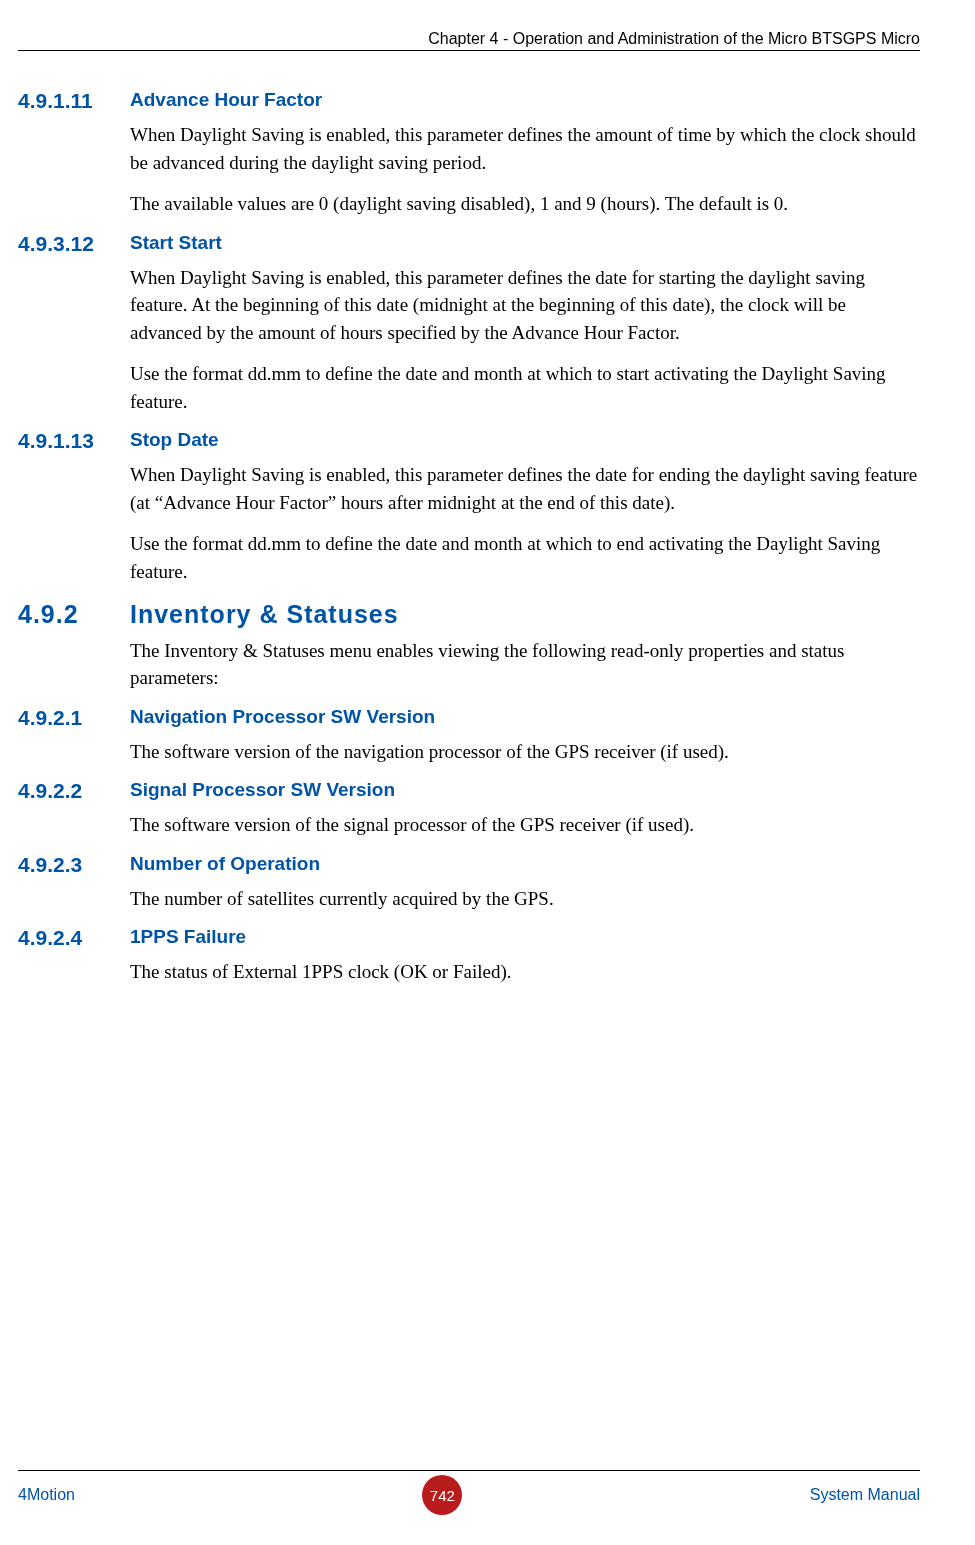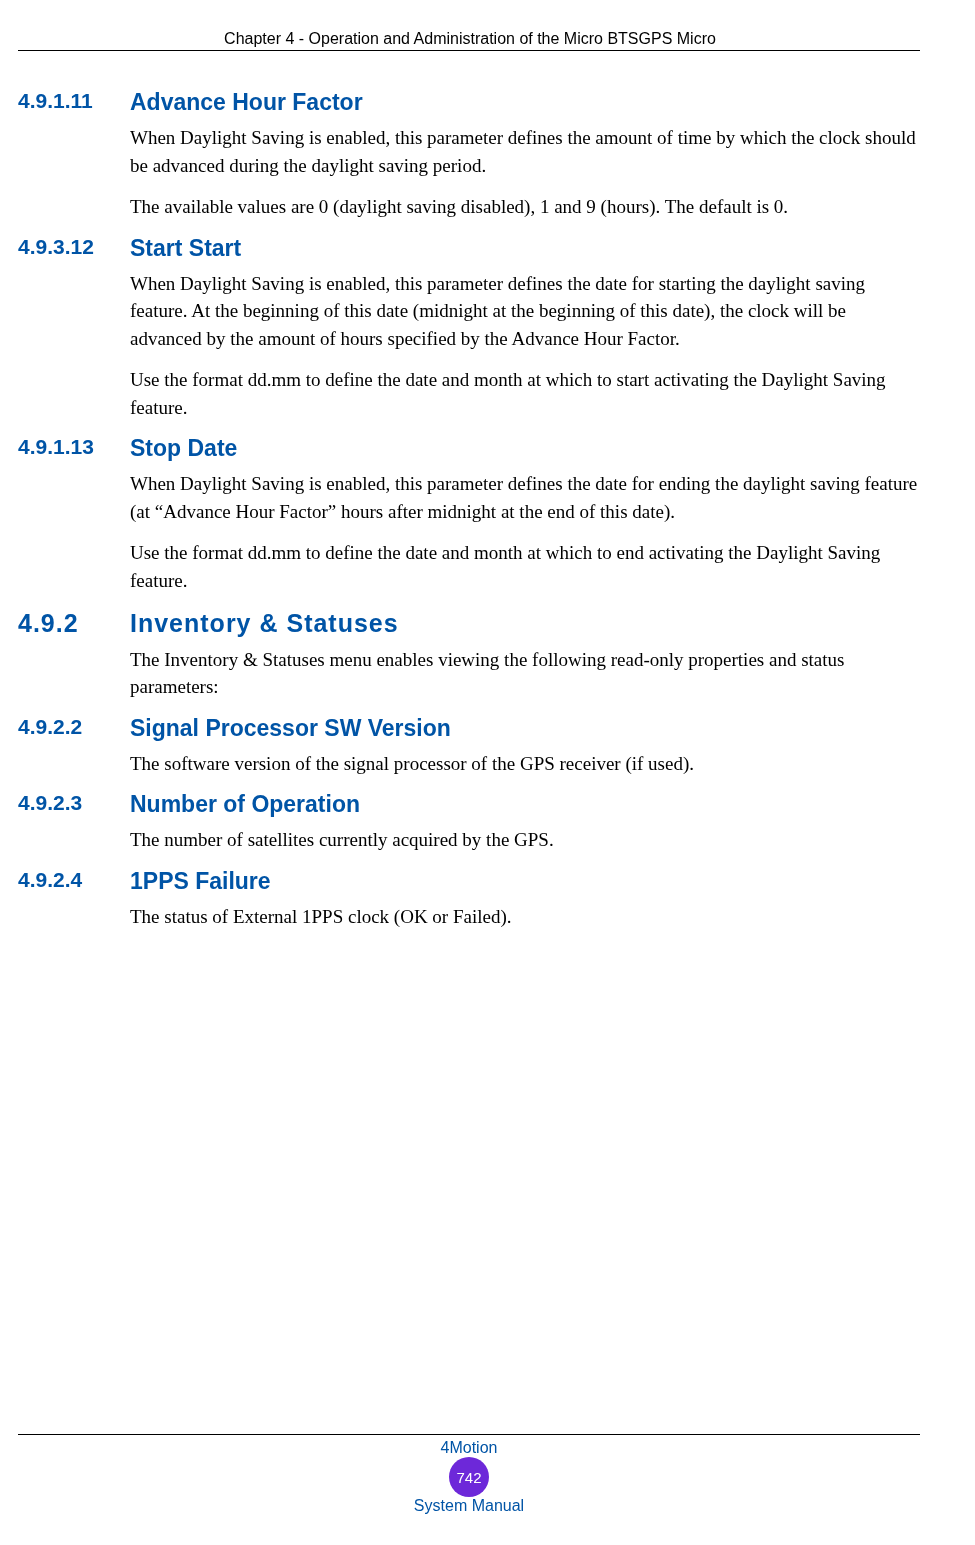--- a/index.html
+++ b/index.html
@@ -11,21 +11,21 @@
     color: #000;
     position: relative;
     background: #fff;
   }
   .page {
     padding: 30px 55px 0 18px;
     box-sizing: border-box;
   }
   .top-bar {
     display: flex;
-    justify-content: center;
+    justify-content: flex-end;
     font-family: Arial, Helvetica, sans-serif;
     font-size: 16px;
     color: #000;
     border-bottom: 1px solid #000;
     padding-bottom: 2px;
     margin-bottom: 38px;
     padding-left: 2px;
   }
   .section {
     margin-bottom: 14px;
@@ -41,21 +41,21 @@
     font-family: Arial, Helvetica, sans-serif;
     font-weight: bold;
     width: 112px;
     flex: 0 0 112px;
     font-size: 21px;
   }
   .heading-text {
     color: #0054a6;
     font-family: Arial, Helvetica, sans-serif;
     font-weight: bold;
-    font-size: 23px;
+    font-size: 19px;
   }
   .heading-row.h2 .heading-num {
     font-size: 25px;
     letter-spacing: 1px;
   }
   .heading-row.h2 .heading-text {
     font-size: 25px;
     letter-spacing: 1px;
   }
   .body-text {
@@ -71,24 +71,23 @@
     right: 55px;
     bottom: 30px;
     border-top: 1px solid #000;
     padding-top: 4px;
     display: flex;
     justify-content: space-between;
     align-items: center;
     font-family: Arial, Helvetica, sans-serif;
     font-size: 16px;
     color: #0054a6;
-    flex-direction: column;
   }
   .page-badge {
-    background: #6d28d9;
+    background: #b91c1c;
     color: #fff;
     border-radius: 50%;
     width: 40px;
     height: 40px;
     display: flex;
     align-items: center;
     justify-content: center;
     font-family: Arial, Helvetica, sans-serif;
     font-size: 15px;
   }
@@ -130,20 +129,27 @@
       </div>
       <div class="section">
         <div class="heading-row h2">
           <span class="heading-num">4.9.2</span>
           <span class="heading-text">Inventory &amp; Statuses</span>
         </div>
         <div class="body-text">The Inventory &amp; Statuses menu enables viewing the following read-only properties and status parameters:</div>
       </div>
       <div class="section">
         <div class="heading-row h3">
+          <span class="heading-num">4.9.2.1</span>
+          <span class="heading-text">Navigation Processor SW Version</span>
+        </div>
+        <div class="body-text">The software version of the navigation processor of the GPS receiver (if used).</div>
+      </div>
+      <div class="section">
+        <div class="heading-row h3">
           <span class="heading-num">4.9.2.2</span>
           <span class="heading-text">Signal Processor SW Version</span>
         </div>
         <div class="body-text">The software version of the signal processor of the GPS receiver (if used).</div>
       </div>
       <div class="section">
         <div class="heading-row h3">
           <span class="heading-num">4.9.2.3</span>
           <span class="heading-text">Number of Operation</span>
         </div>

